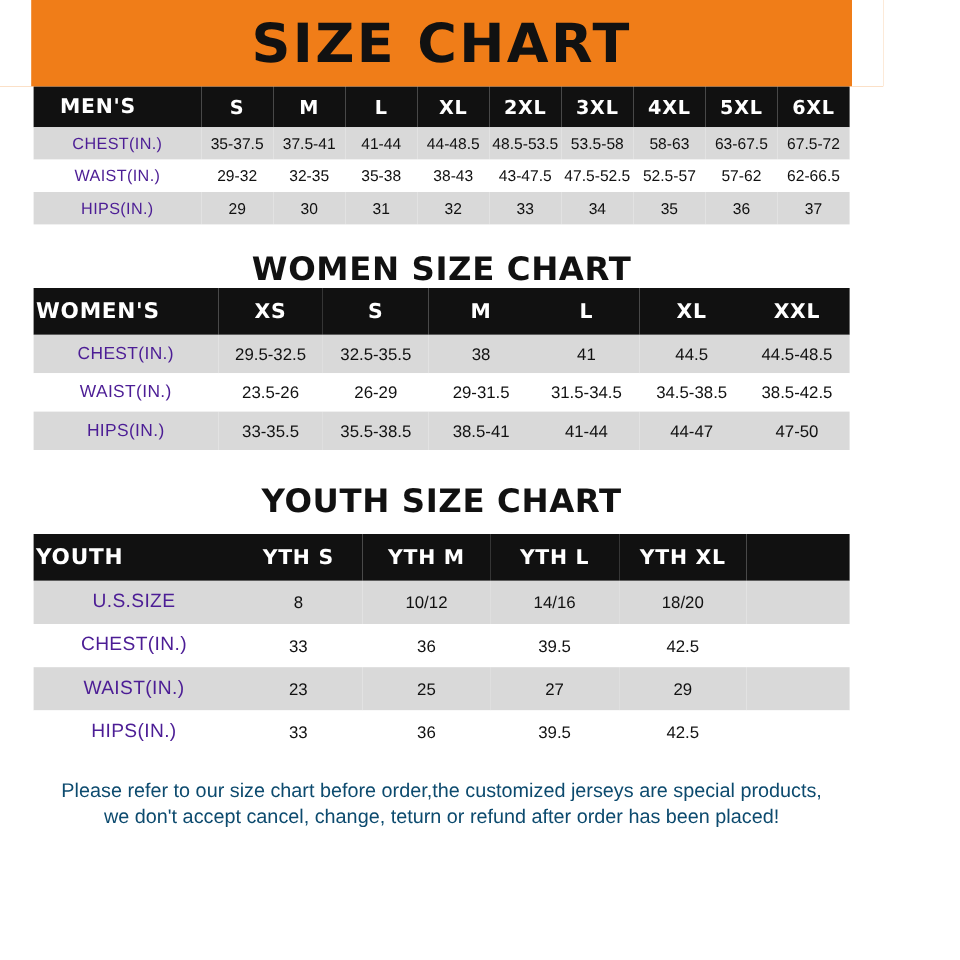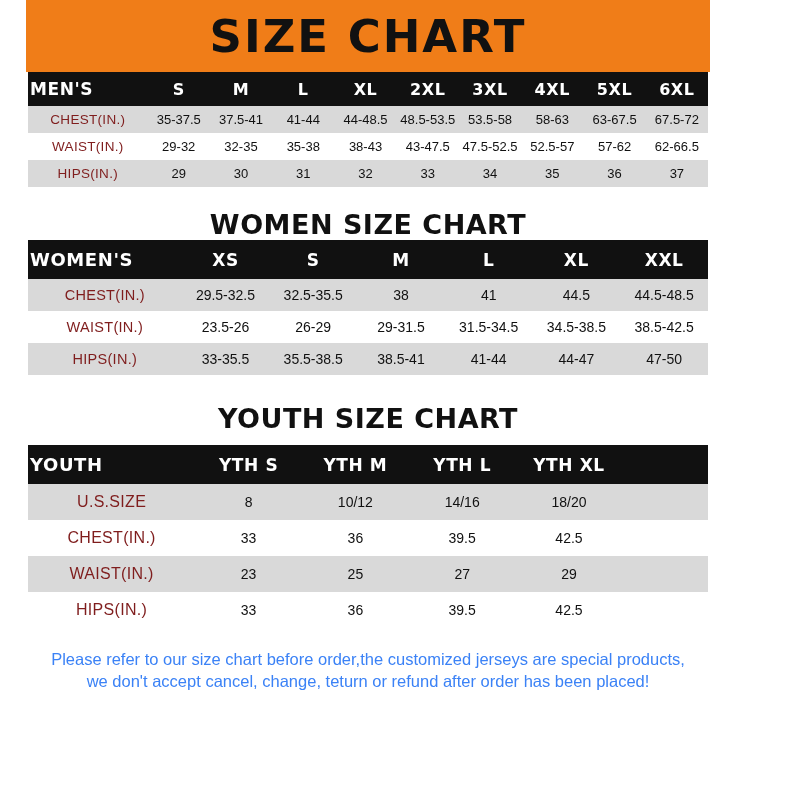--- a/index.html
+++ b/index.html
@@ -86,54 +86,54 @@
   .size-table thead th {
     color: #ffffff;
     font-family: "DejaVu Sans", sans-serif;
     font-weight: bold;
     font-size: 16px;
     padding: 7px 2px;
     letter-spacing: 0.6px;
   }
   .size-table thead th.rowlabel {
     text-align: left;
-    padding-left: 2px;
+    padding-left: 22px;
     font-size: 17px;
   }
   .size-table tbody td {
     font-family: "Liberation Sans", sans-serif;
     font-size: 13px;
     color: #111111;
     padding: 6px 2px;
   }
   .size-table tbody td.rowlabel {
     font-size: 13.5px;
     letter-spacing: 0.3px;
-    color: #7f1d1d;
+    color: #4c1d95;
   }
   .row-shade-a { background: #d9d9d9; }
   .row-shade-b { background: #ffffff; }
   .row-shade-c { background: #d9d9d9; }
 
   
   #women-table thead th { font-size: 17px; padding: 9px 2px; }
   #women-table thead th.rowlabel { font-size: 18px; }
   #women-table tbody td { font-size: 14px; padding: 8px 2px; }
   #women-table tbody td.rowlabel { font-size: 14.5px; }
 
   #youth-table thead th { font-size: 17px; padding: 9px 2px; }
   #youth-table thead th.rowlabel { font-size: 18px; }
   #youth-table tbody td { font-size: 14px; padding: 9px 2px; }
   #youth-table tbody td.rowlabel { font-size: 16px; }
 
   .notice {
     margin-top: 20px;
     padding: 0 20px;
     text-align: center;
-    color: #3b82f6;
+    color: #0c4a6e;
     font-family: "Liberation Sans", sans-serif;
     font-size: 16.5px;
     line-height: 1.35;
   }
 </style>
 </head>
 <body>
 
 <div class="page">
 

